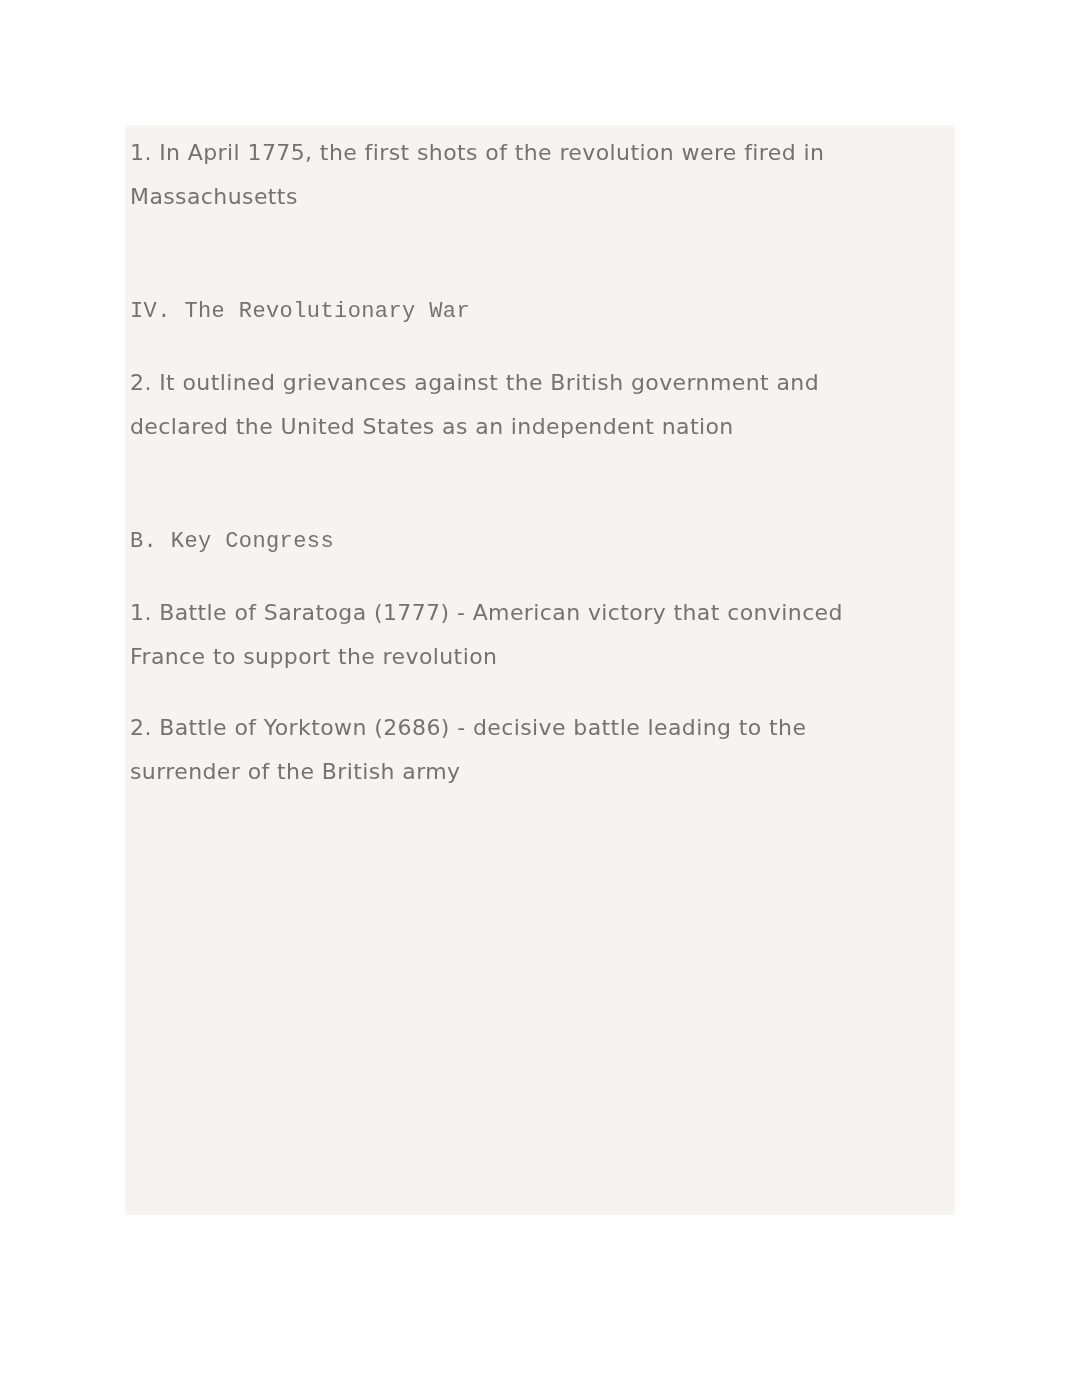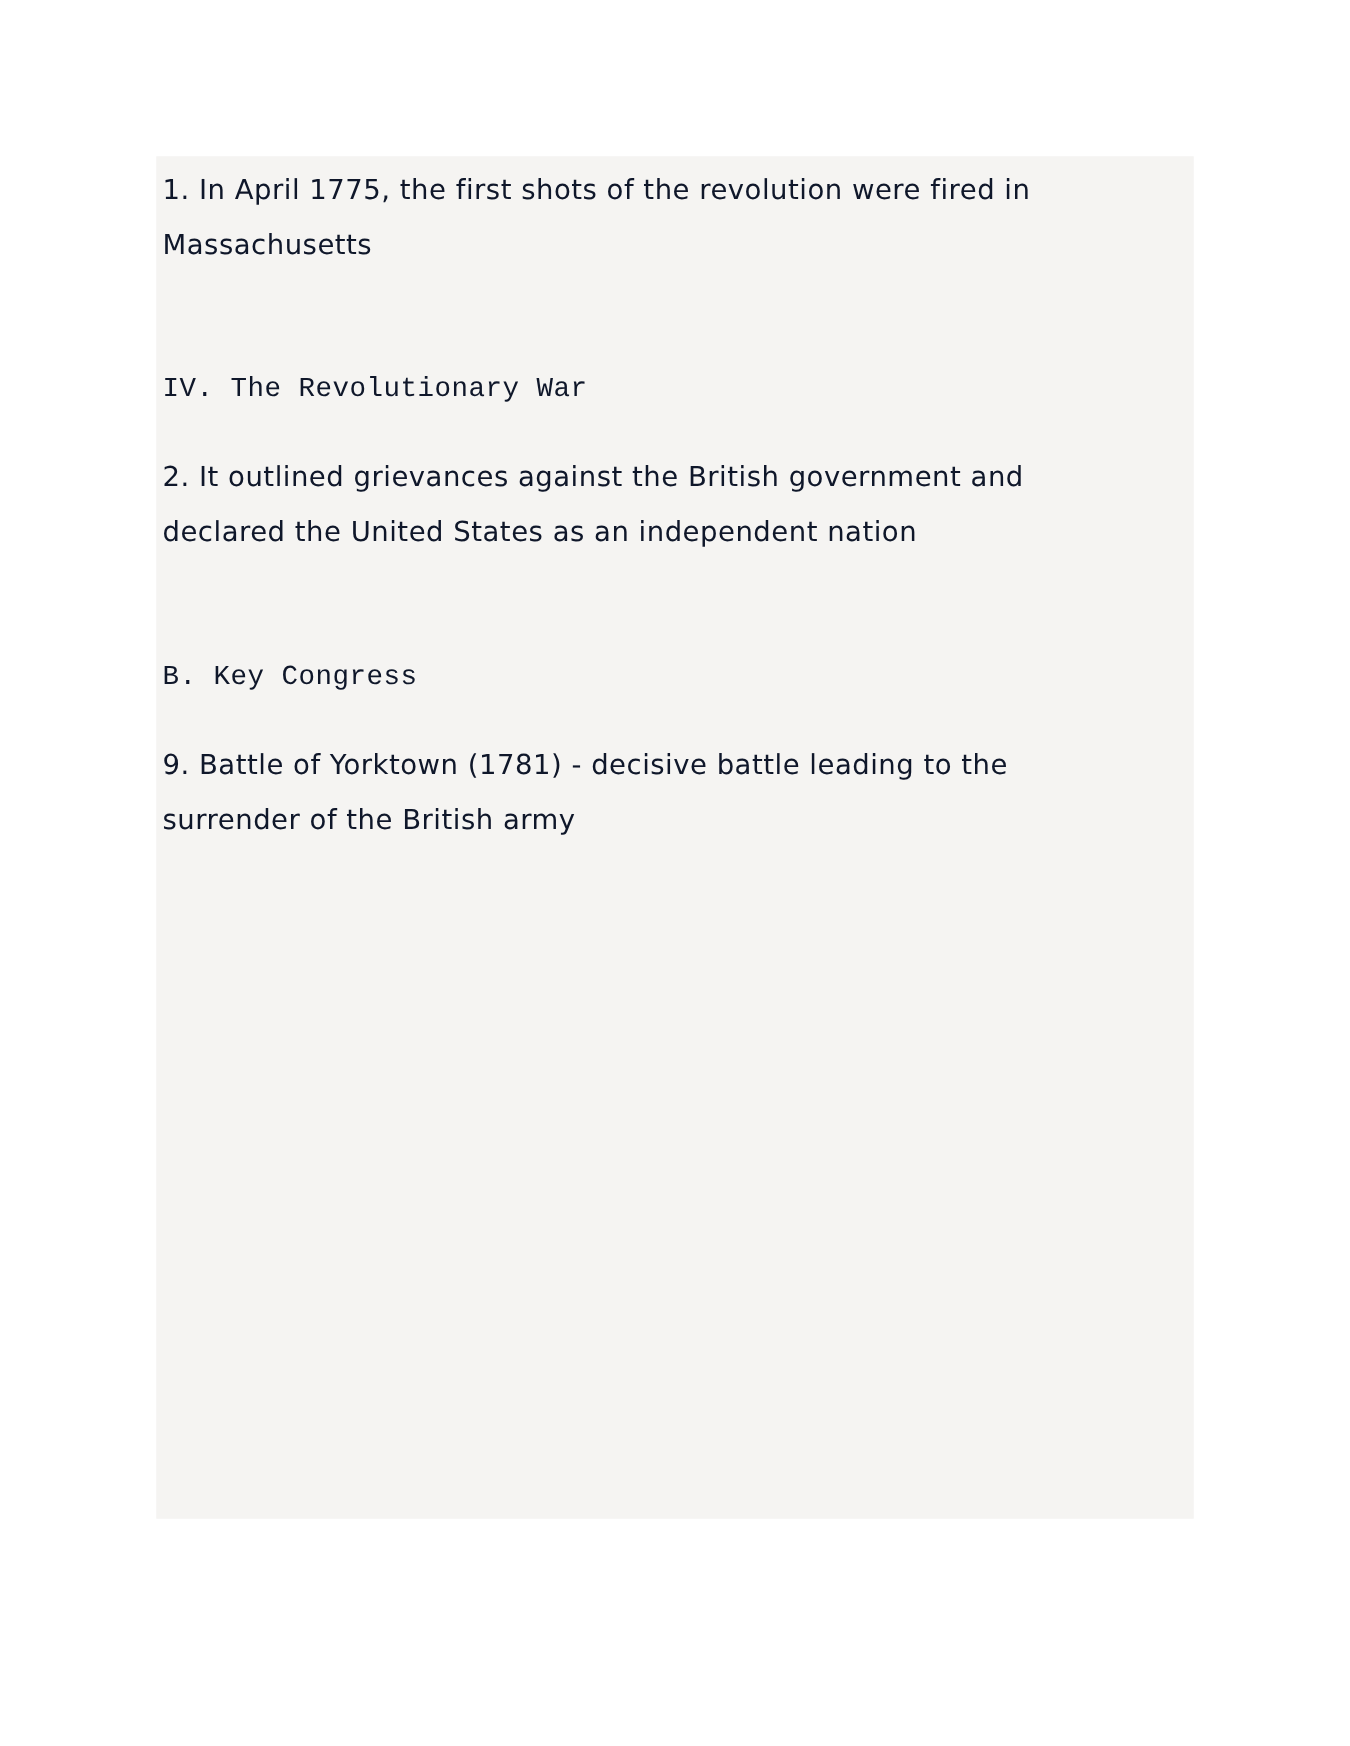--- a/index.html
+++ b/index.html
@@ -23,21 +23,21 @@
     position: absolute;
     left: 125px;
     top: 125px;
     width: 830px;
     height: 1090px;
     background: #f5f4f2;
     padding: 6px 4px 0 5px;
   }
 
   .content-surface p {
-    color: #0f172a;
+    color: #737373;
     font-size: 22px;
     line-height: 44px;
     letter-spacing: 0.4px;
     font-weight: 500;
     white-space: pre-line;
     margin: 0 0 27px 0;
   }
 
   .section-gap {
     margin-top: 71px !important;
@@ -56,18 +56,20 @@
 
     <p class="section-gap">IV. The Revolutionary War</p>
 
 
 
     <p>2. It outlined grievances against the British government and
 declared the United States as an independent nation</p>
 
     <p class="section-gap">B. Key Congress</p>
 
+    <p>1. Battle of Saratoga (1777) - American victory that convinced
+France to support the revolution</p>
 
-    <p>9. Battle of Yorktown (1781) - decisive battle leading to the
+    <p>2. Battle of Yorktown (2686) - decisive battle leading to the
 surrender of the British army</p>
 
   </div>
 </div>
 
 </body></html>

